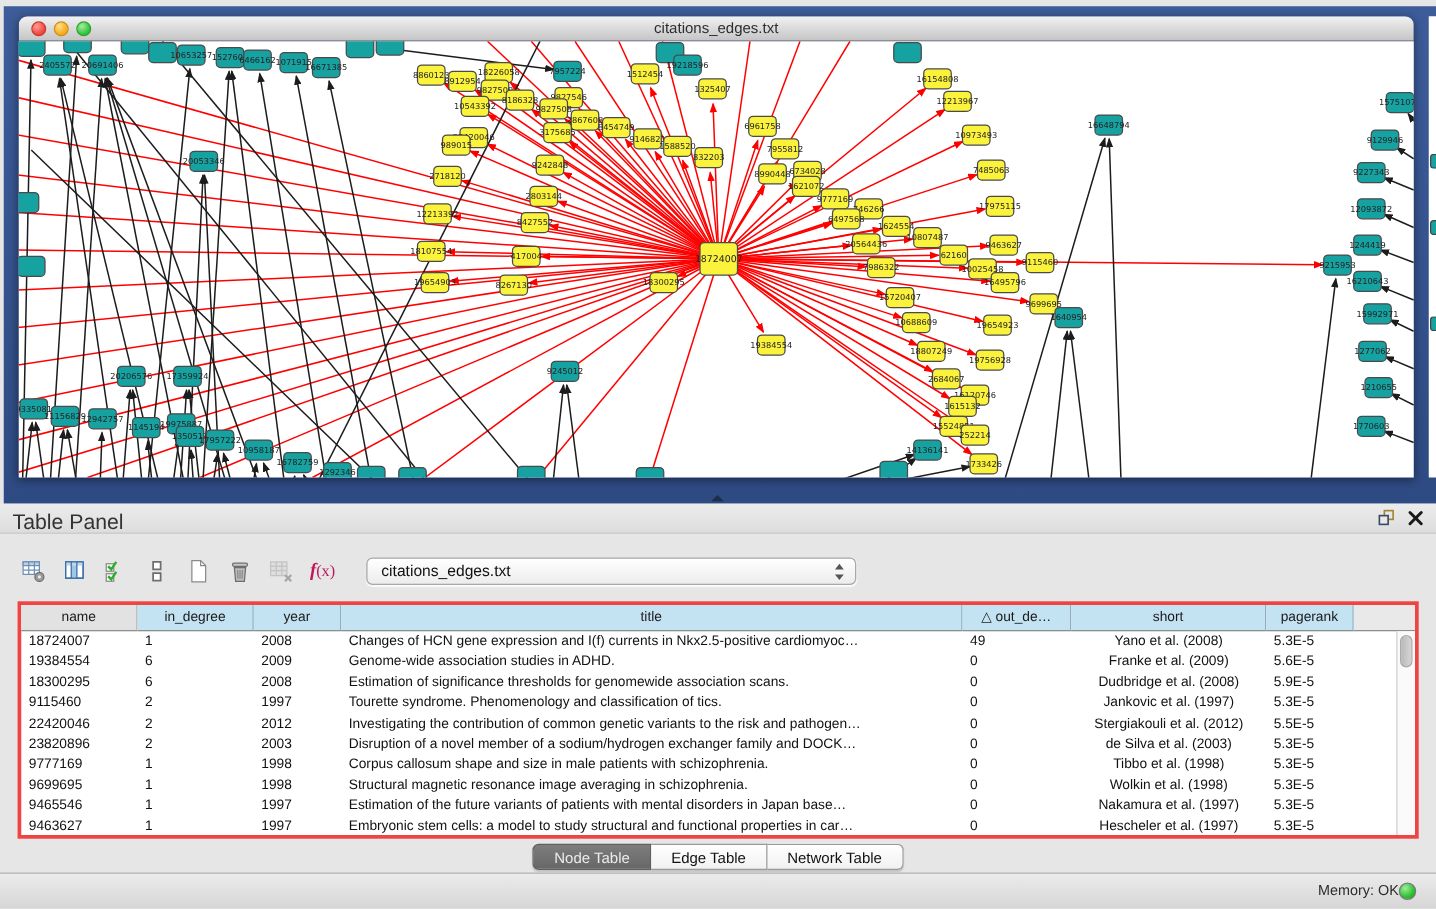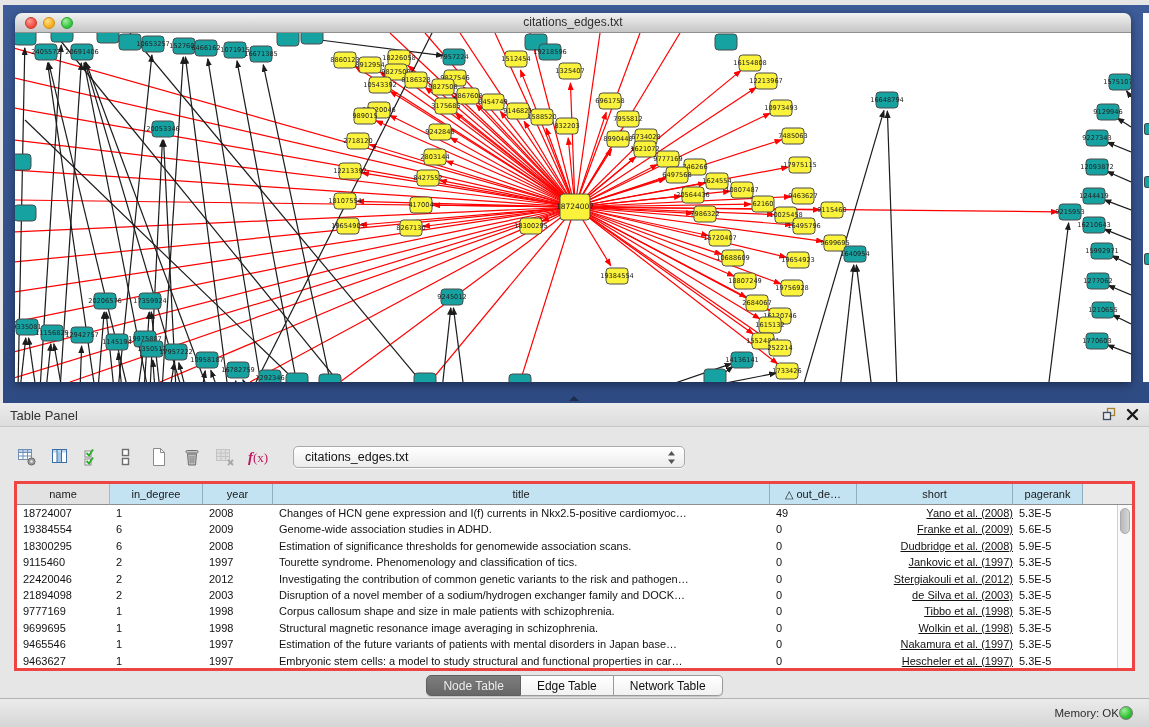--- a/index.html
+++ b/index.html
@@ -25,21 +25,21 @@
   .sliver { position:absolute; left:1140px; top:8px; width:6px; height:369px; background:#fff; }
   .sliver .frag { position:absolute; right:0; width:5px; height:12px;
     background:#17a2a2; border:1px solid #444; border-right:none; border-radius:3px 0 0 3px; }
   .splitter { position:absolute; left:566px; top:391px; width:0; height:0;
     border-left:5px solid transparent; border-right:5px solid transparent;
     border-bottom:5px solid #1d2d4a; }
 
   
   .panel { position:absolute; left:0; top:403px; width:1149px; height:295px; background:#e6e6e6; }
   .ptitle { position:relative; height:24px; background:linear-gradient(180deg,#ececec,#dddddd);
-    border-bottom:1px solid #c6c6c6; font-size:13px; color:#333; }
+    border-bottom:1px solid #c6c6c6; font-size:17px; color:#333; }
   .ptitle .pname { position:absolute; left:10px; top:5px; }
   .pt-icons { position:absolute; right:10px; top:4px; display:flex; gap:10px; align-items:center; }
 
   .toolbar { position:absolute; left:0; top:36px; height:36px; width:100%;
     display:flex; align-items:center; }
   .tbtn { width:26px; height:26px; border:none; background:transparent; margin-left:7px;
     display:flex; align-items:center; justify-content:center; cursor:pointer; }
   .tbtn:first-child { margin-left:14px; }
   .tbtn.disabled { opacity:.45; }
   .fx { font-size:13px; color:#be185d; font-family:"Liberation Serif",serif; }
@@ -56,21 +56,21 @@
   .trow { display:grid; grid-template-columns:93px 93px 70px 497px 87px 156px 70px 1fr; }
   .thead .hcell { height:21px; background:#c3e2f2; border-right:1px solid #92aebc;
     border-bottom:1px solid #8e8e8e; font-size:11px; color:#1a1a1a;
     text-align:center; line-height:20px; overflow:hidden; white-space:nowrap; cursor:pointer; }
   .thead .hcell.plain { background:#e2e2e2; border-right:1px solid #b5b5b5; }
   .thead .hcell.filler { background:#e9e9e9; border-right:none; cursor:default; }
   .tbody { position:relative; }
   .tbody .trow { height:16.4px; cursor:default; }
   .tbody .tcell { font-size:11px; color:#111; line-height:16.4px; padding-left:6px;
     overflow:hidden; white-space:nowrap; }
-  .tbody .tcell.center { text-align:right; padding-left:0;text-decoration:underline; }
+  .tbody .tcell.center { text-align:center; padding-left:0; }
   .vscroll { position:absolute; right:0; top:21px; bottom:0; width:15px;
     background:#fafafa; border-left:1px solid #d0d0d0; }
   .vthumb { position:absolute; left:2px; top:3px; width:10px; height:26px; border-radius:5px;
     background:linear-gradient(90deg,#b9b9b9,#d6d6d6); border:1px solid #aaa; }
 
   .tabsrow { position:absolute; left:0; top:270px; width:100%; height:25px;
     display:flex; justify-content:center; }
   .seg { display:flex; height:21px; margin-top:2px; border-radius:5px;
     box-shadow:0 1px 1px rgba(0,0,0,.15); }
   .tab { font-size:12px; line-height:20px; padding:0 16px; background:linear-gradient(180deg,#ffffff,#f1f1f1);
@@ -866,21 +866,21 @@
           <div class="trow">
             <div class="tcell">22420046</div>
             <div class="tcell">2</div>
             <div class="tcell">2012</div>
             <div class="tcell">Investigating the contribution of common genetic variants to the risk and pathogen…</div>
             <div class="tcell">0</div>
             <div class="tcell center">Stergiakouli et al. (2012)</div>
             <div class="tcell">5.5E-5</div>
           </div>
           <div class="trow">
-            <div class="tcell">21894098</div>
+            <div class="tcell">23820896</div>
             <div class="tcell">2</div>
             <div class="tcell">2003</div>
             <div class="tcell">Disruption of a novel member of a sodium/hydrogen exchanger family and DOCK…</div>
             <div class="tcell">0</div>
             <div class="tcell center">de Silva et al. (2003)</div>
             <div class="tcell">5.3E-5</div>
           </div>
           <div class="trow">
             <div class="tcell">9777169</div>
             <div class="tcell">1</div>

